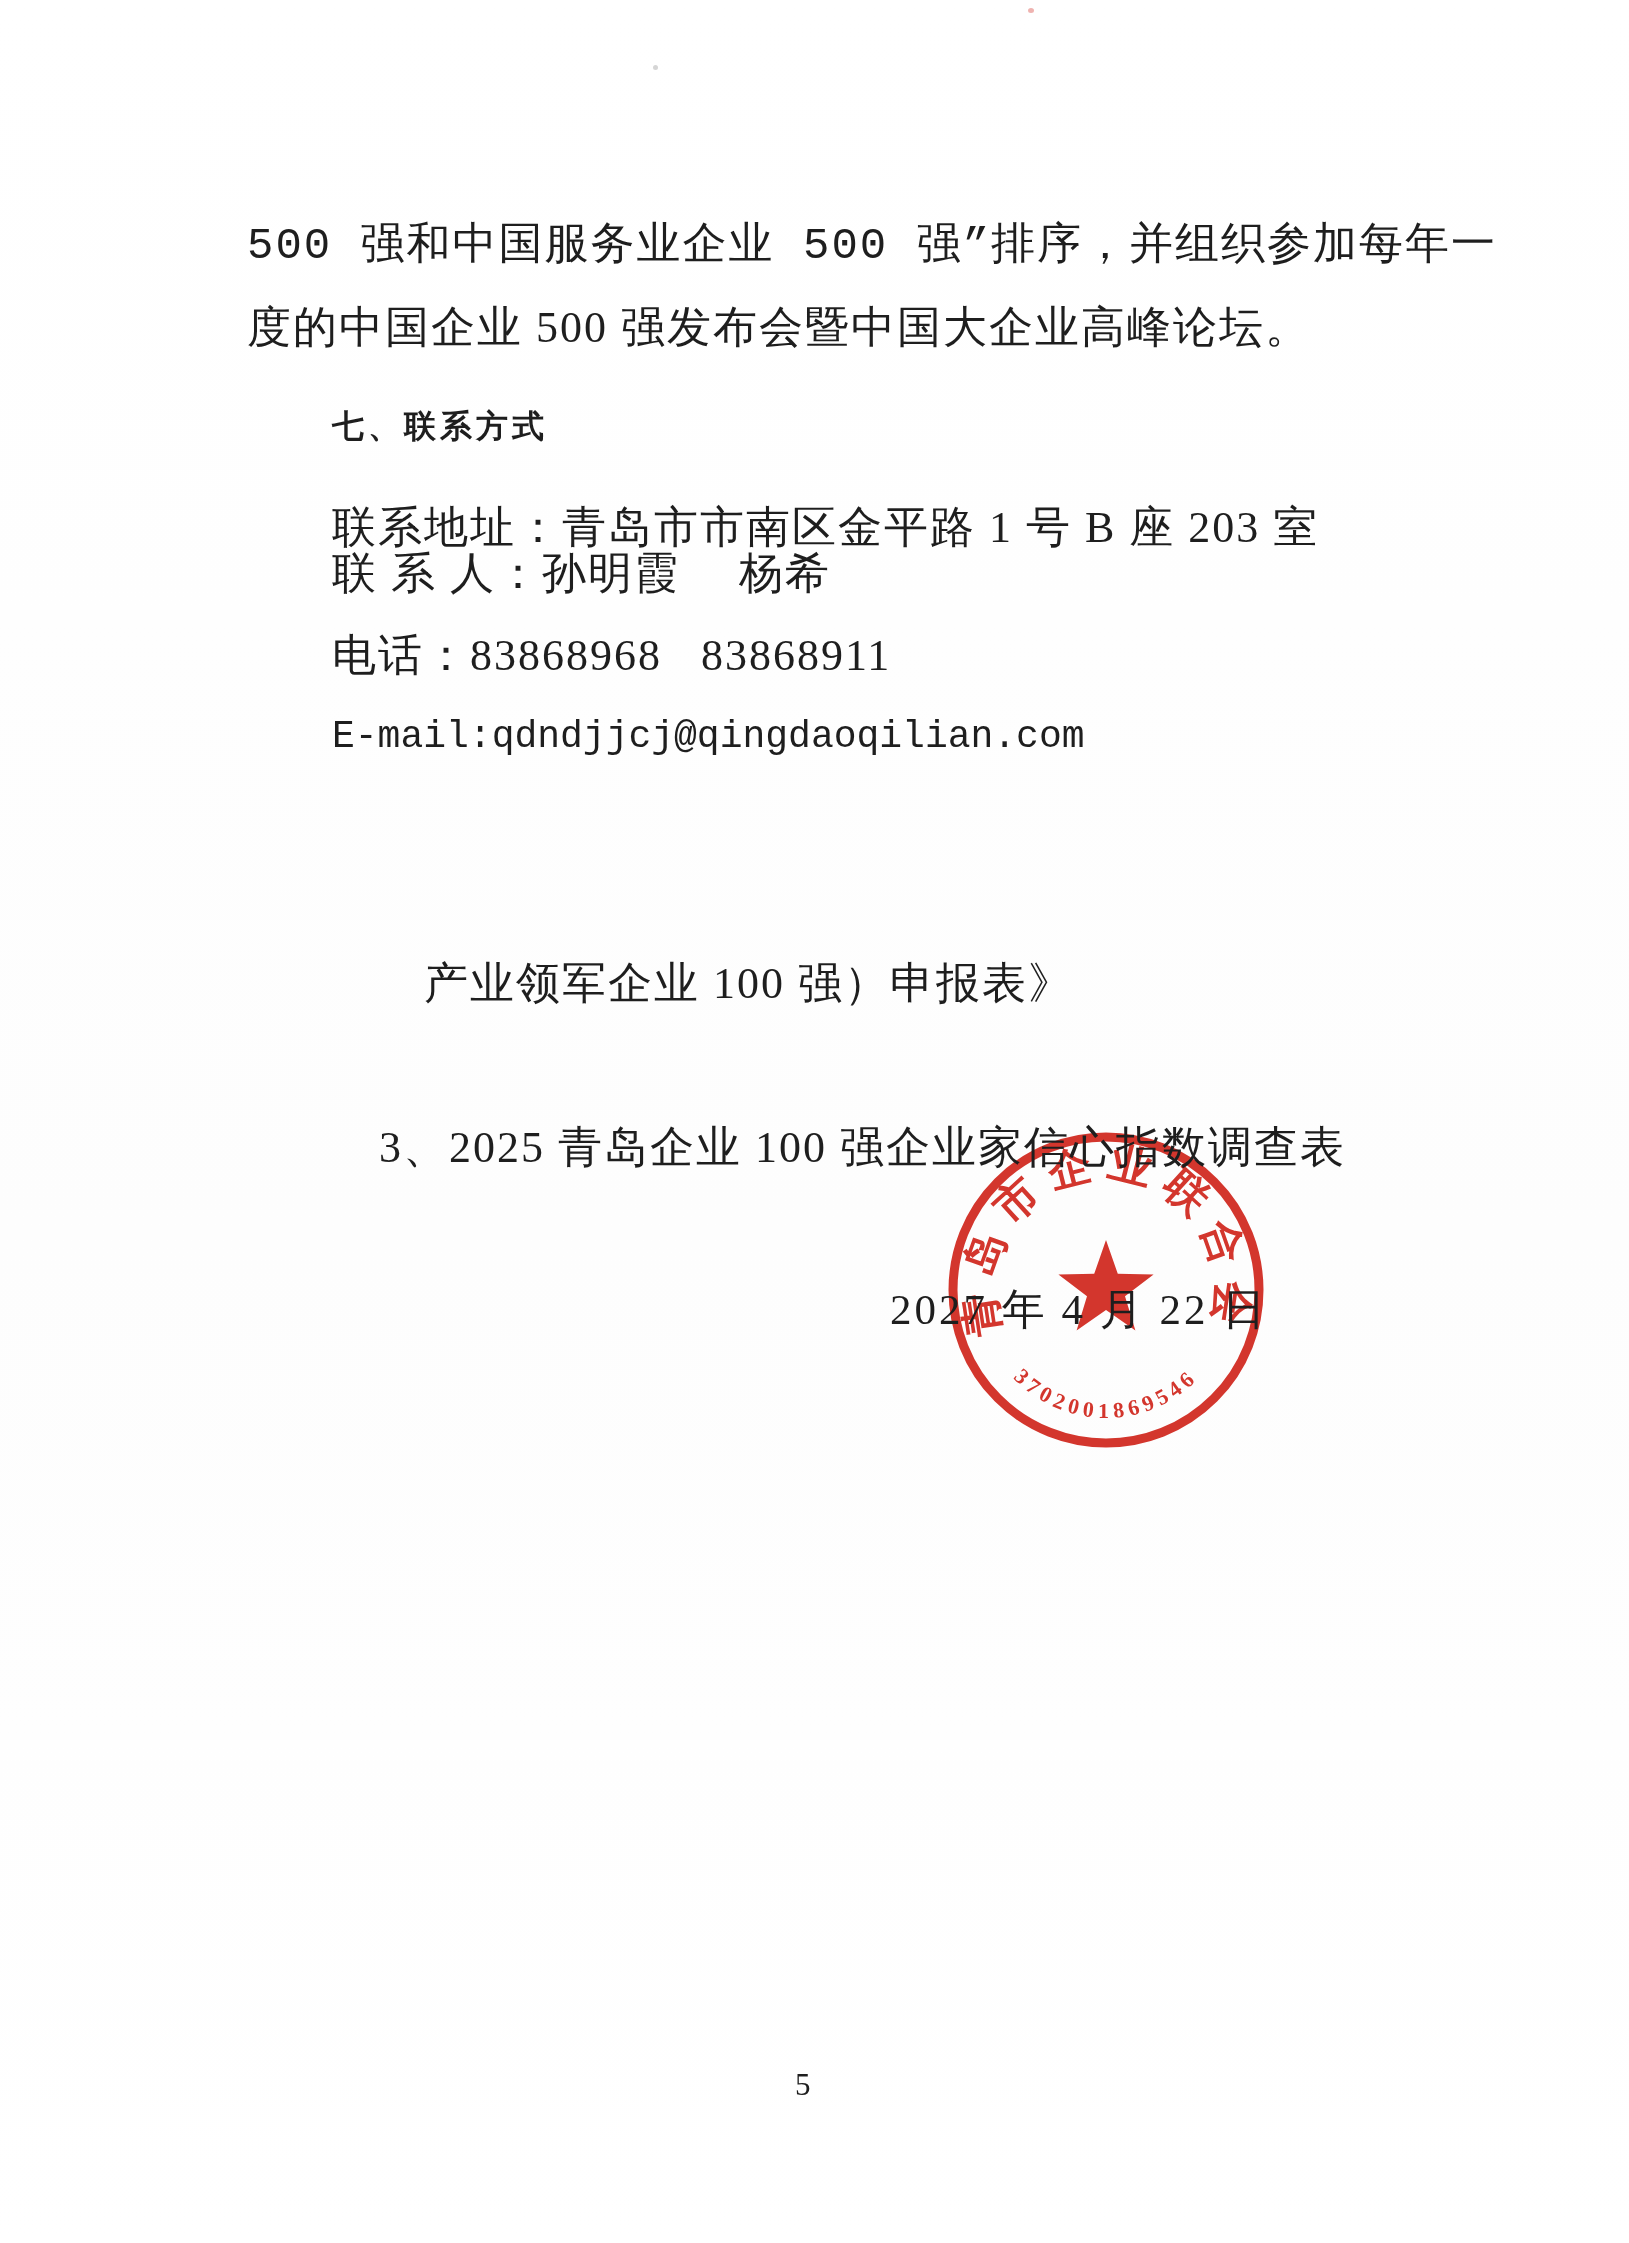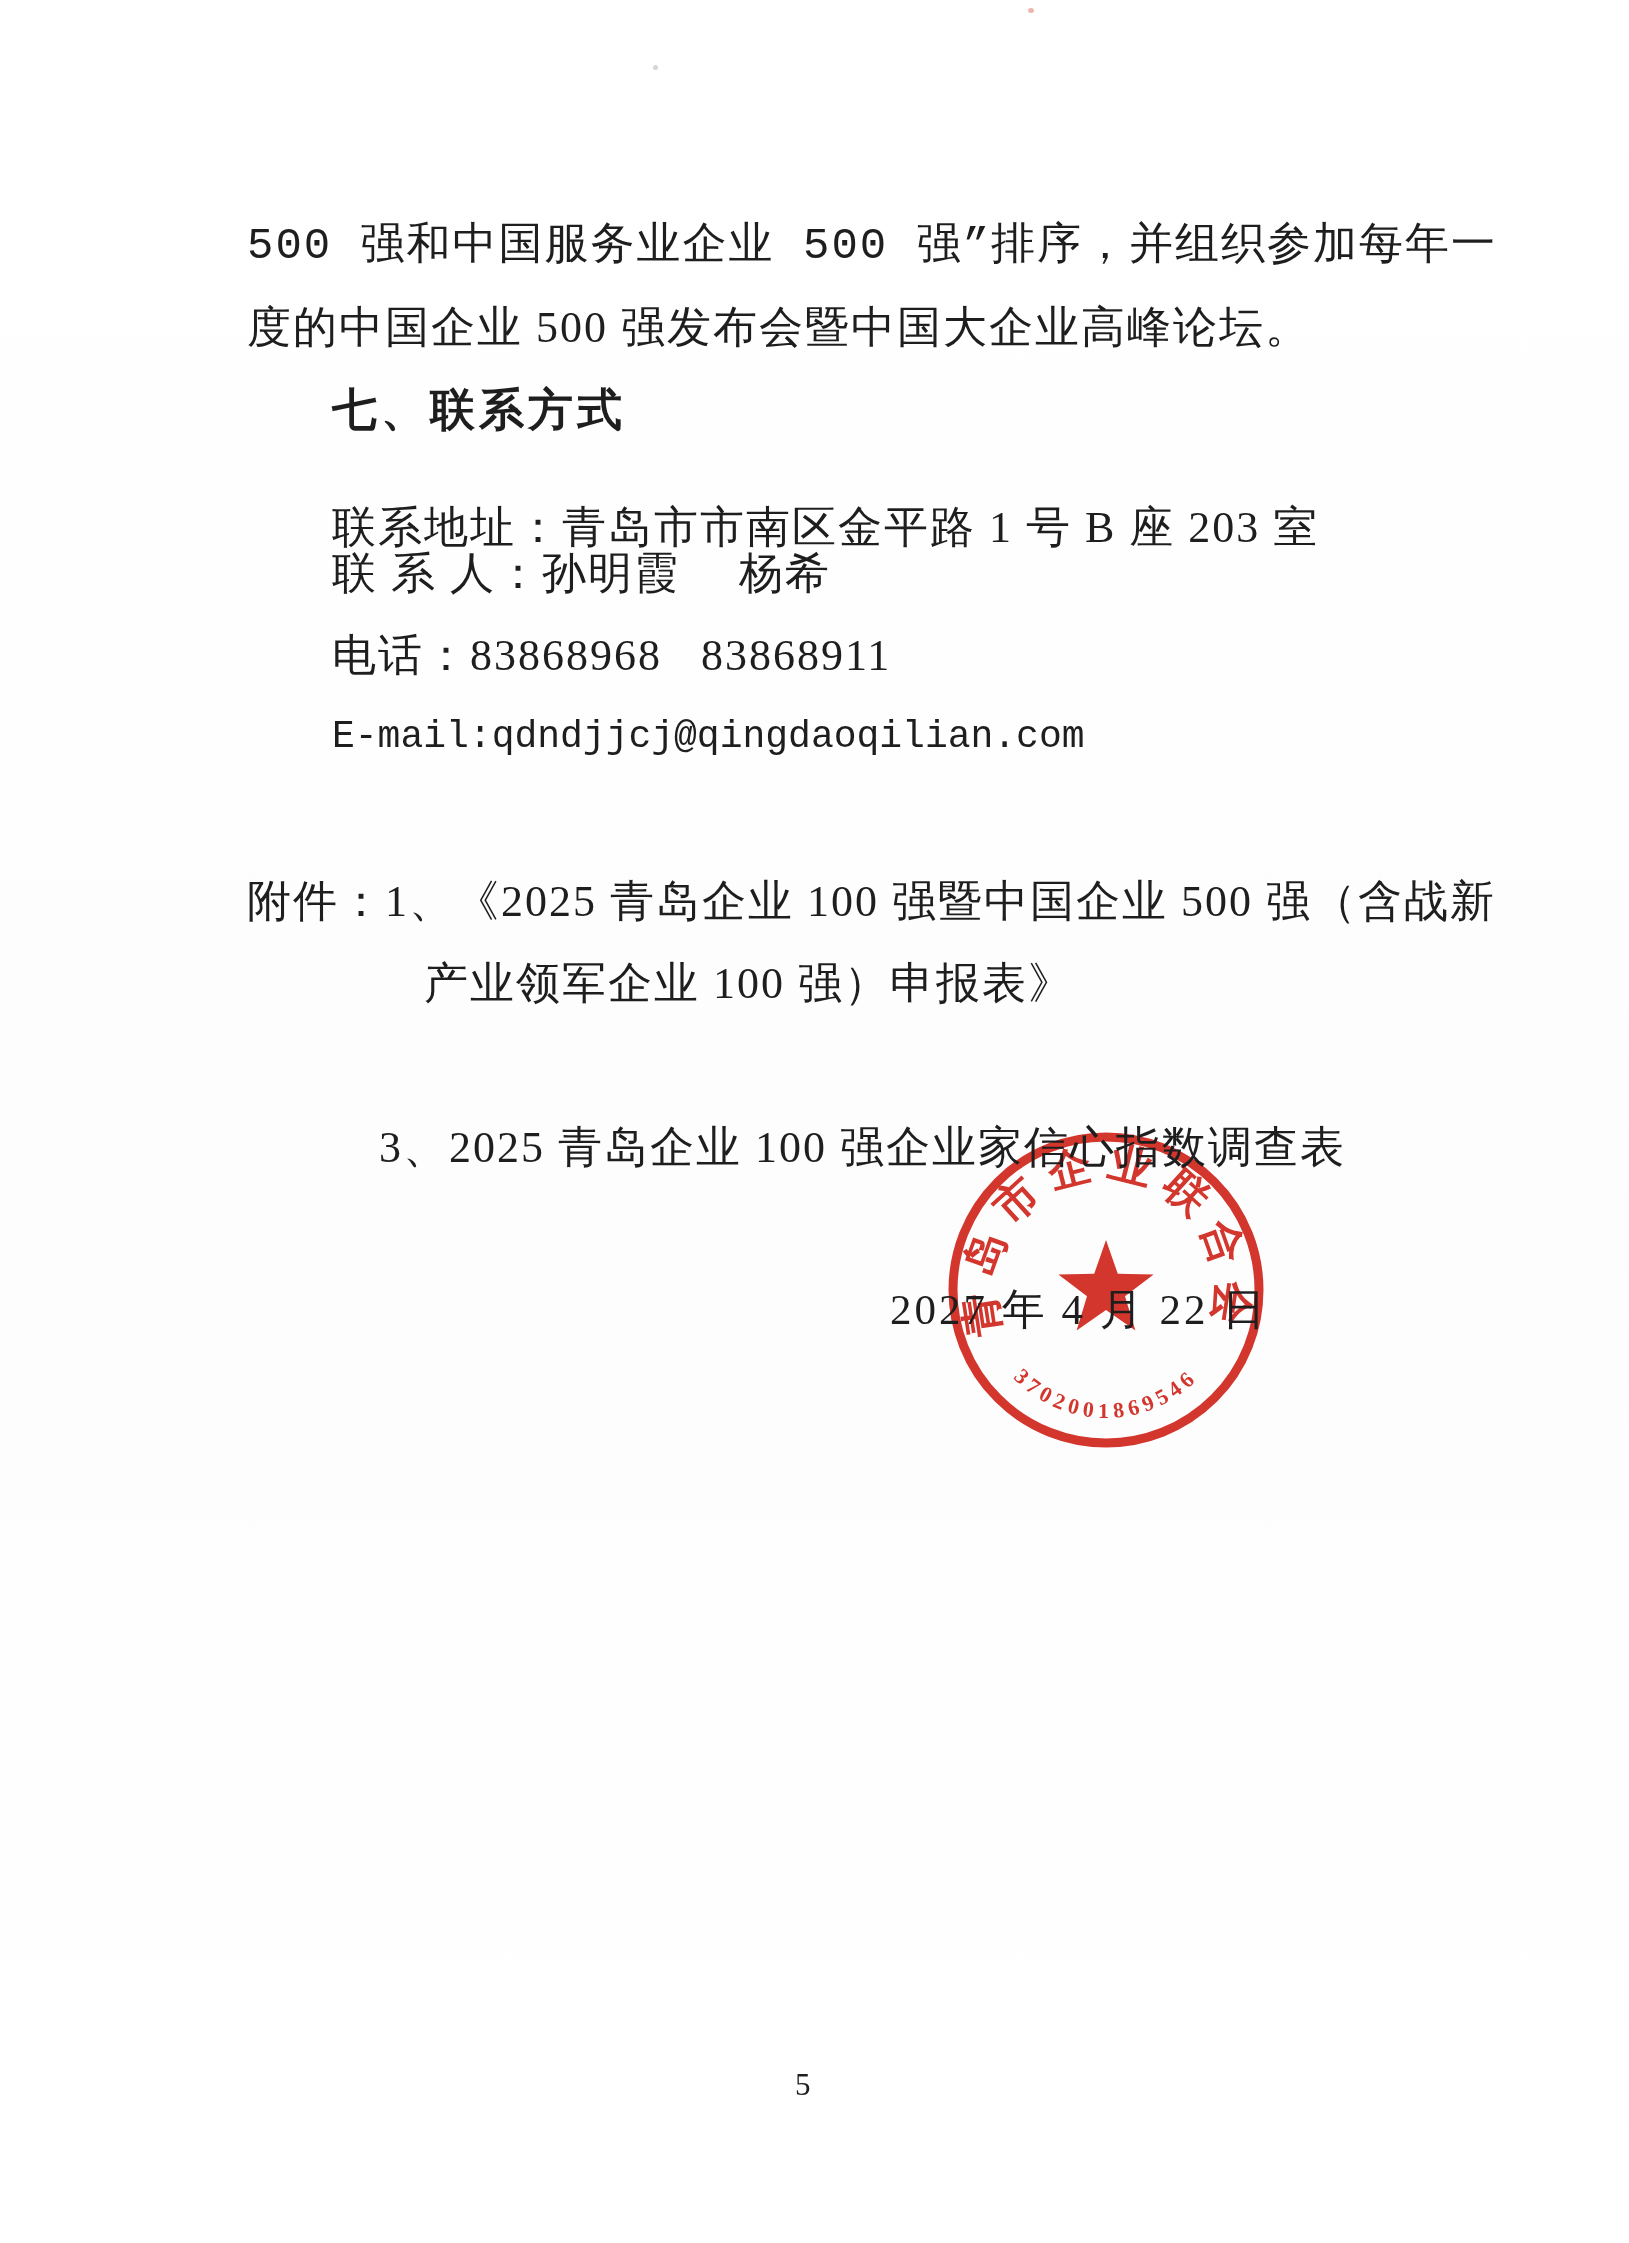--- a/index.html
+++ b/index.html
@@ -17,22 +17,23 @@
     white-space:pre;
     font-size:44px;
     line-height:1.1;
     letter-spacing:2px;
     color:var(--ink,#1e1e1e);
     z-index:2;
   }
   .heading{
     font-family:"Liberation Sans","DejaVu Sans",sans-serif;
     font-weight:700;
-    font-size:45px;
+    font-size:32px;
     letter-spacing:4px;
+    margin-top:24px;
   }
   .email{
     font-family:"Liberation Mono","DejaVu Sans Mono",monospace;
     font-size:38px;
     letter-spacing:0px;
     text-align:center;
   }
   .date-line{
     font-size:43px;
     letter-spacing:3px;
@@ -79,21 +80,20 @@
   <div class="line" style="left:247px;top:222px;font-family:Liberation Mono, monospace;">500 强和中国服务业企业 500 强”排序，并组织参加每年一</div>
   <div class="line" style="left:247px;top:304px;">度的中国企业 500 强发布会暨中国大企业高峰论坛。</div>
 
   <div class="line heading" style="left:332px;top:385px;">七、联系方式</div>
 
   <div class="line" style="left:332px;top:468px;margin-top:36px;">联系地址：青岛市市南区金平路 1 号 B 座 203 室</div>
   <div class="line" style="left:332px;top:550px;">联 系 人：孙明霞　 杨希</div>
   <div class="line" style="left:332px;top:632px;">电话：83868968   83868911</div>
   <div class="line email" style="left:332px;top:716px;">E-mail:qdndjjcj@qingdaoqilian.com</div>
 
-  <div class="line" style="left:247px;top:878px;">附件：1、《2025 青岛企业 100 强暨中国企业 500 强（含战新</div>
   <div class="line" style="left:424px;top:960px;">产业领军企业 100 强）申报表》</div>
   <div class="line" style="left:379px;top:1124px;">3、2025 青岛企业 100 强企业家信心指数调查表</div>
 
   <div class="line date-line" style="left:890px;top:1286px;">2027 年 4 月 22 日</div>
 
   <svg class="seal" viewBox="0 0 360 370" aria-hidden="true">
     <defs>
       <path id="arcTop" d="M 67.8,209.0 A 112,112 0 1 1 284.2,209.0" fill="none"></path>
       <path id="arcBottom" d="M 71.2,253.4 A 128,128 0 0 0 280.8,253.4" fill="none"></path>
     </defs>

